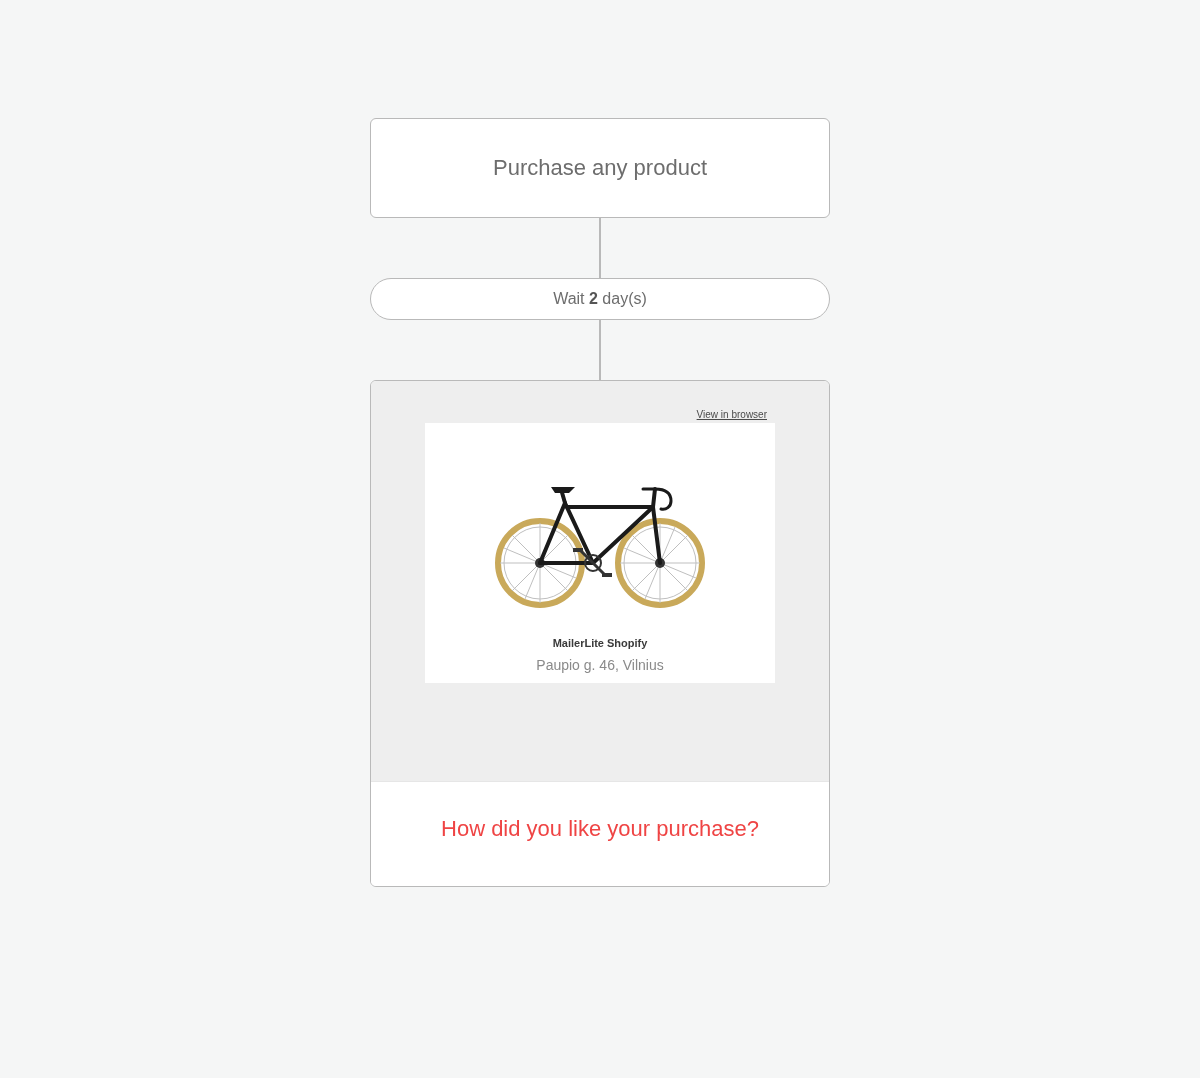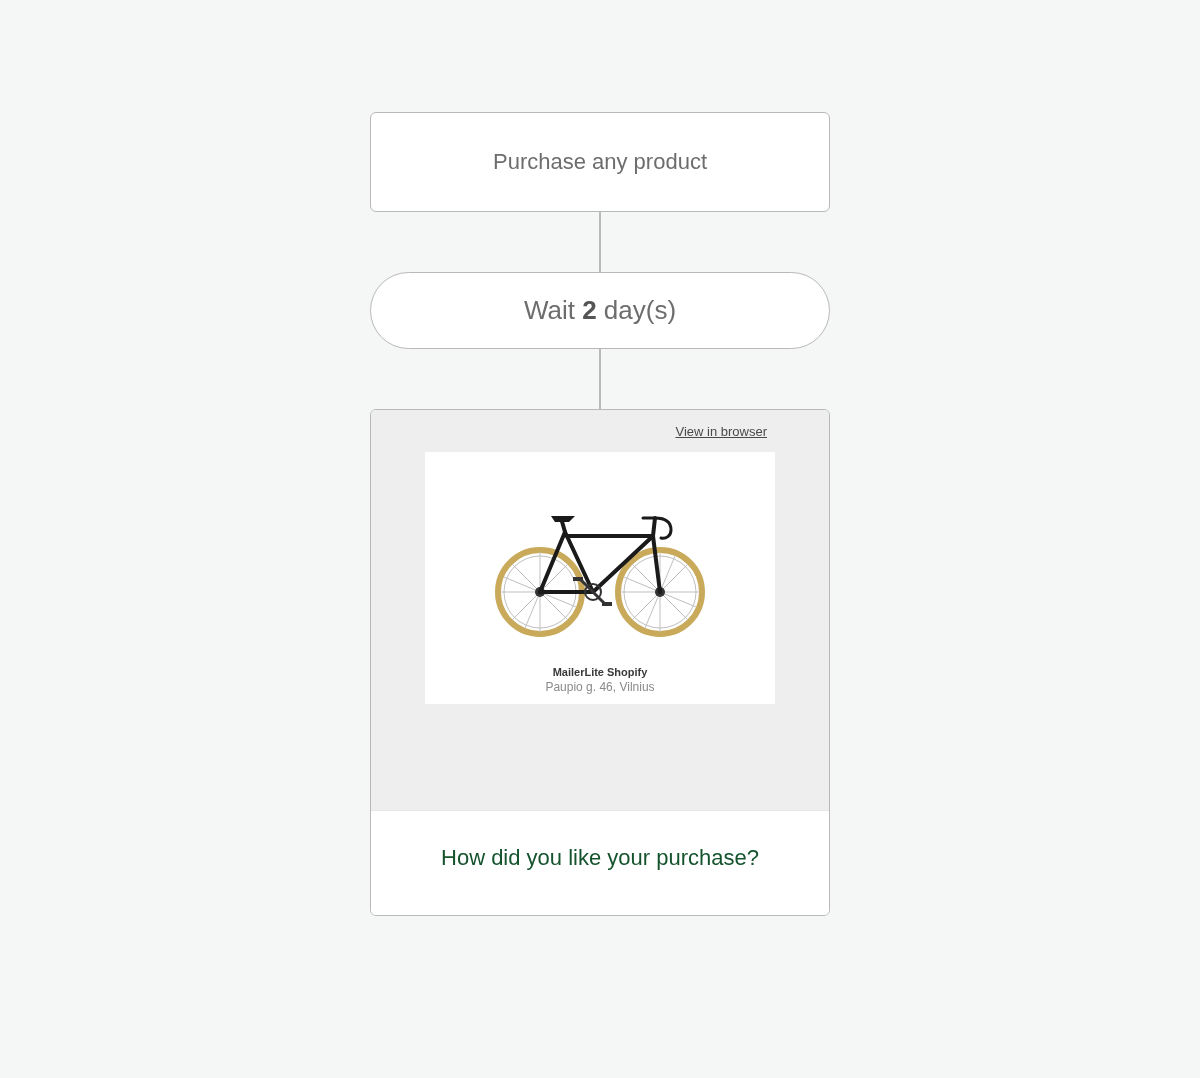--- a/index.html
+++ b/index.html
@@ -22,26 +22,27 @@
     background: #ffffff;
     border: 1.5px solid #b9b9b9;
     width: 100%;
   }
   .node-trigger {
     border-radius: 6px;
     padding: 36px 20px;
     text-align: center;
     font-size: 22px;
     color: #6d6d6d;
+    margin-top: 6px;
   }
   .node-wait {
     border-radius: 999px;
-    padding: 22px 20px;
-    text-align: center;
-    font-size: 26px;
+    padding: 11px 20px;
+    text-align: center;
+    font-size: 16px;
     color: #6d6d6d;
     width: 460px;
   }
   .node-wait .bold { font-weight: 700; color:#555; }
   .connector {
     width: 0;
     border-left: 2px solid #b9b9b9;
     height: 60px;
   }
   .node-email {
@@ -53,23 +54,23 @@
   }
   .email-preview-outer {
     background: #eeeeee;
     padding: 10px 54px 0 54px;
     height: 400px;
     overflow: hidden;
     position: relative;
   }
   .view-in-browser {
     position: absolute;
-    top: 14px;
+    top: 28px;
     right: 62px;
-    font-size: 13px;
+    font-size: 10px;
     color: #4a4a4a;
     text-decoration: underline;
     font-family: Arial, sans-serif;
   }
   .email-body {
     background: #ffffff;
     margin-top: 32px;
     padding: 30px 28px 10px 28px;
     text-align: center;
     font-family: Arial, Helvetica, sans-serif;
@@ -92,29 +93,29 @@
     line-height: 1.55;
     padding: 0 6px;
     margin-bottom: 24px;
   }
   .email-footer-name {
     font-size: 11px;
     font-weight: 700;
     color: #3a3a3a;
   }
   .email-footer-addr {
-    font-size: 12px;
+    font-size: 14px;
     color: #8a8a8a;
-    margin-top: 2px;
+    margin-top: 8px;
   }
   .email-caption {
     background: #ffffff;
     text-align: center;
     font-size: 22px;
-    color: #14532d;
+    color: #ef4444;
     padding: 34px 20px 44px 20px;
     border-top: 1px solid #e6e6e6;
   }
 </style>
 </head>
 <body>
 
 <div class="flow">
 
   <div class="node node-trigger">

